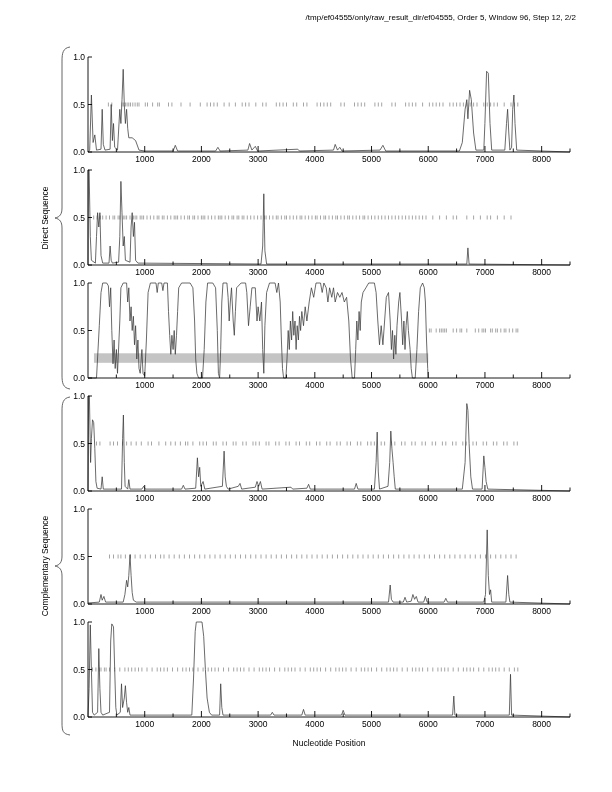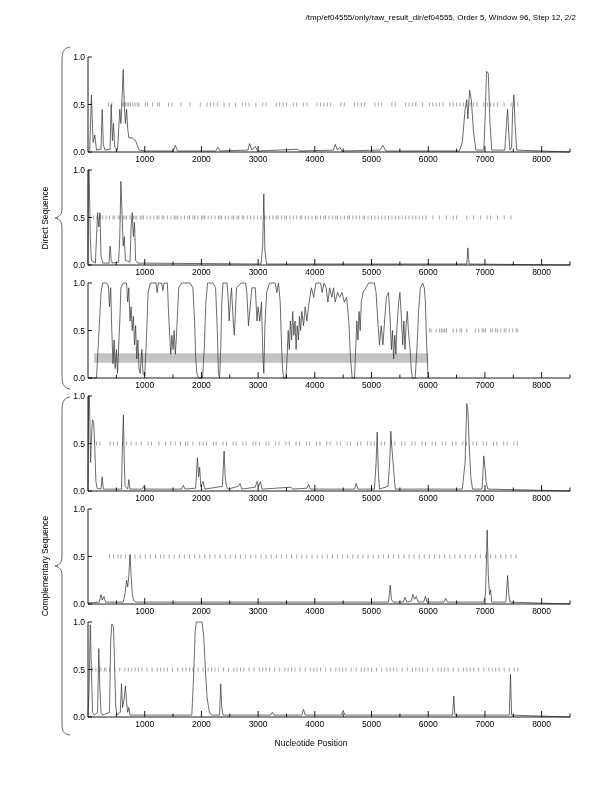--- a/index.html
+++ b/index.html
@@ -5,21 +5,21 @@
   html,body{margin:0;padding:0;}
   body{width:612px;height:792px;background:#ffffff;position:relative;
        font-family:"Liberation Sans",sans-serif;color:#000;overflow:hidden;}
   .title{position:absolute;top:13px;right:36px;font-size:8px;letter-spacing:0;text-align:right;}
   svg.panel{position:absolute;left:56px;width:530px;height:112px;overflow:visible;}
   svg.panel text{font-family:"Liberation Sans",sans-serif;font-size:8.5px;fill:#000;}
   .vlabel{position:absolute;white-space:nowrap;font-size:8.5px;
           transform:translate(-50%,-50%) rotate(-90deg);}
   #dirlabel{left:45px;top:218px;}
   #complabel{left:45px;top:566px;}
-  .xlabel{position:absolute;top:738px;left:70px;width:482px;text-align:center;font-size:8.5px;}
+  .xlabel{position:absolute;top:738px;left:88px;width:482px;text-align:center;font-size:8.5px;}
   .braces{position:absolute;left:52px;top:0;width:22px;height:792px;}
 </style>
 </head>
 <body>
 
 <div class="title">/tmp/ef04555/only/raw_result_dir/ef04555, Order 5, Window 96, Step 12, 2/2</div>
 
 <svg class="braces" viewBox="0 0 22 792">
   <path d="M18 47 C11 48,10 53,10 61 L10 208 C10 214,8 217,3 218 C8 219,10 222,10 228 L10 375 C10 383,11 388,18 389" fill="none" stroke="#555555" stroke-width="0.9"></path>
   <path d="M18 397 C11 398,10 403,10 411 L10 556 C10 562,8 565,3 566 C8 567,10 570,10 576 L10 723 C10 731,11 734,18 735" fill="none" stroke="#555555" stroke-width="0.9"></path>

